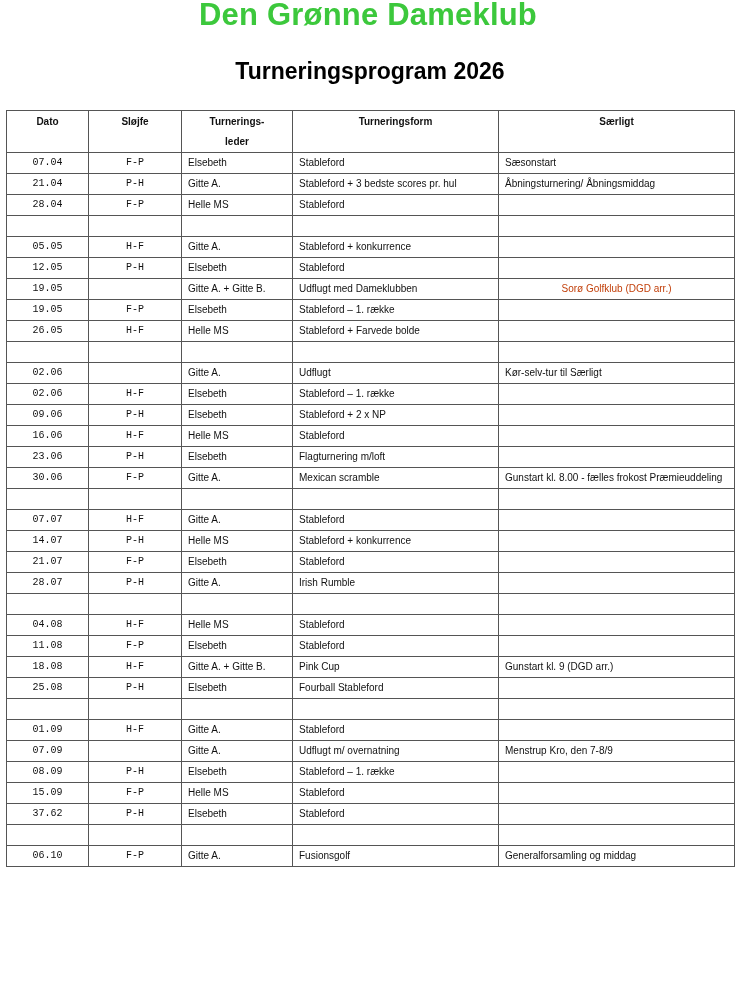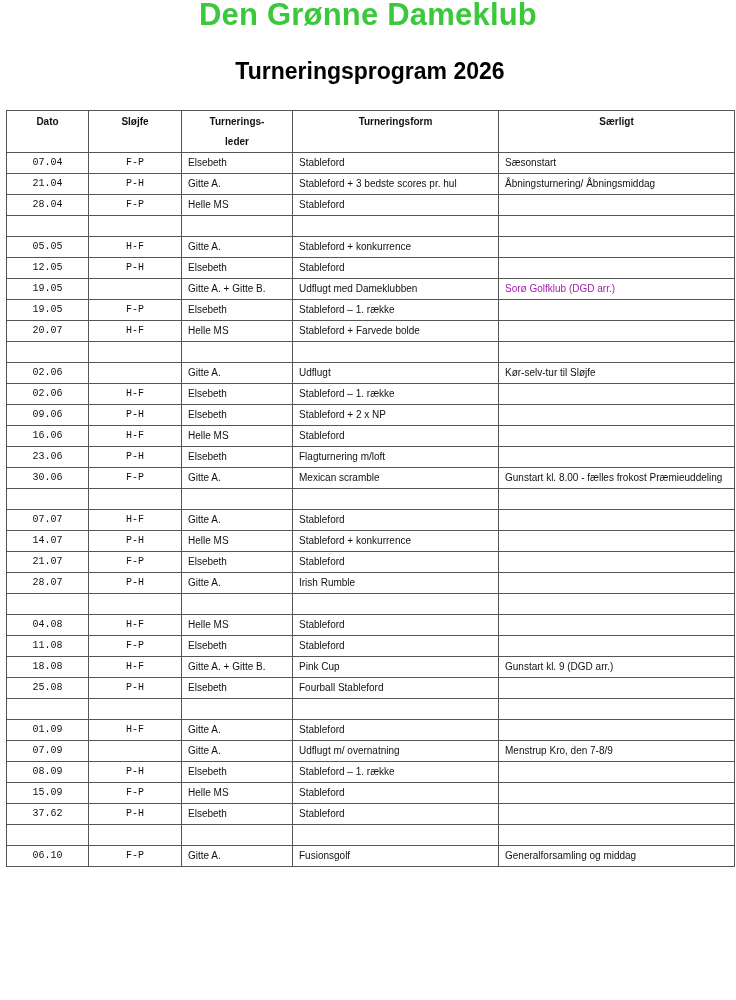--- a/index.html
+++ b/index.html
@@ -12,21 +12,21 @@
   table.schedule { position: absolute; top: 110px; left: 6px; width: 728px;
                    border-collapse: collapse; table-layout: fixed; font-size: 10px; }
   table.schedule th, table.schedule td { border: 1px solid #555; padding: 0 6px;
                    vertical-align: top; line-height: 20px; height: 20px; }
   table.schedule th { font-weight: bold; text-align: center; padding-top: 1px; line-height: 20px; }
   table.schedule th.h-saerligt { padding-bottom: 20px; }
   td.c-date, td.c-loop { text-align: center; font-family: Liberation Mono, monospace; }
   tr.spacer td { height: 20px; }
   col.w-date { width: 82px; } col.w-loop { width: 93px; } col.w-lead { width: 111px; }
   col.w-form { width: 206px; } col.w-note { width: 236px; }
-  td.c-note.gray { color: #a21caf; }
+  td.c-note.gray { color: #c2410c; text-align: center; }
 </style>
 </head>
 <body>
 
 <div class="club-title">Den Grønne Dameklub</div>
 <div class="program-title">Turneringsprogram 2026</div>
 
 <table class="schedule">
   <colgroup>
     <col class="w-date">
@@ -96,39 +96,39 @@
         <td class="c-note gray">Sorø Golfklub (DGD arr.)</td>
       </tr>
       <tr>
         <td class="c-date">19.05</td>
         <td class="c-loop">F-P</td>
         <td class="c-lead">Elsebeth</td>
         <td class="c-form">Stableford – 1. række</td>
         <td class="c-note"></td>
       </tr>
       <tr>
-        <td class="c-date">20.07</td>
+        <td class="c-date">26.05</td>
         <td class="c-loop">H-F</td>
         <td class="c-lead">Helle MS</td>
         <td class="c-form">Stableford + Farvede bolde</td>
         <td class="c-note"></td>
       </tr>
       <tr class="spacer">
         <td></td>
         <td></td>
         <td></td>
         <td></td>
         <td></td>
       </tr>
       <tr>
         <td class="c-date">02.06</td>
         <td class="c-loop"></td>
         <td class="c-lead">Gitte A.</td>
         <td class="c-form">Udflugt</td>
-        <td class="c-note">Kør-selv-tur til Sløjfe</td>
+        <td class="c-note">Kør-selv-tur til Særligt</td>
       </tr>
       <tr>
         <td class="c-date">02.06</td>
         <td class="c-loop">H-F</td>
         <td class="c-lead">Elsebeth</td>
         <td class="c-form">Stableford – 1. række</td>
         <td class="c-note"></td>
       </tr>
       <tr>
         <td class="c-date">09.06</td>

